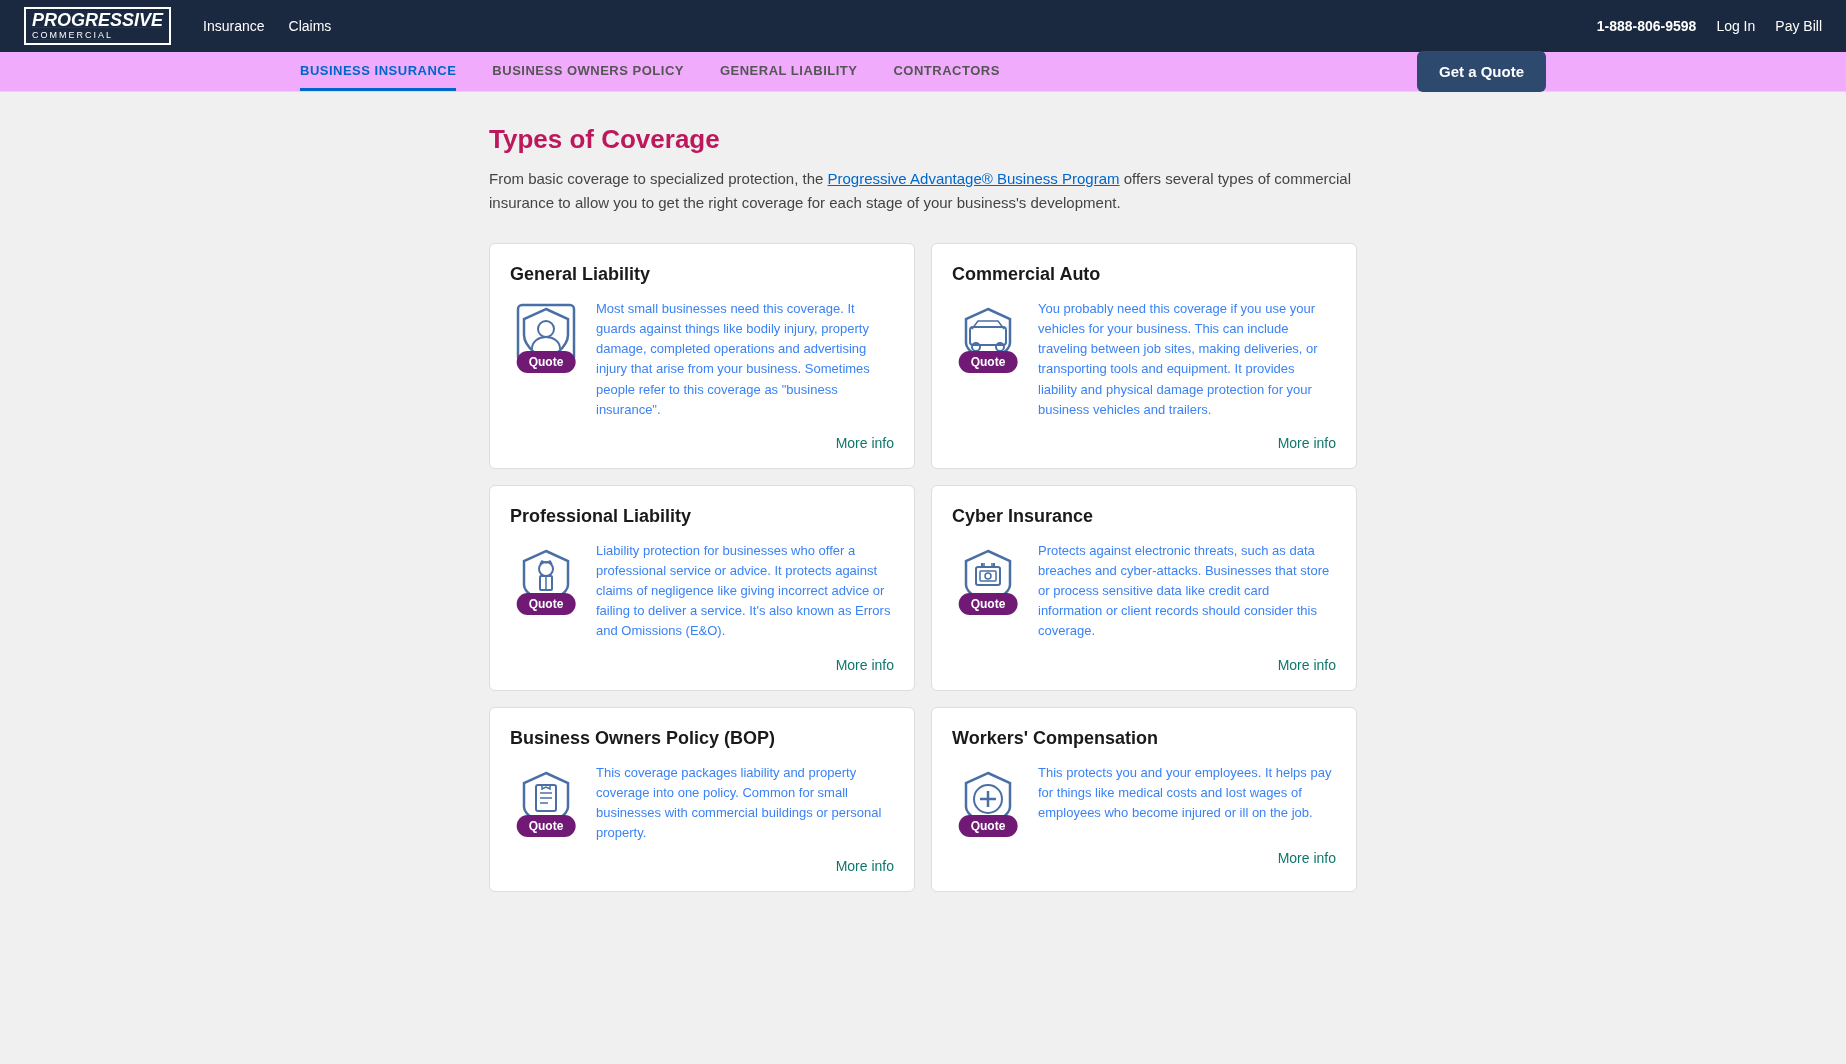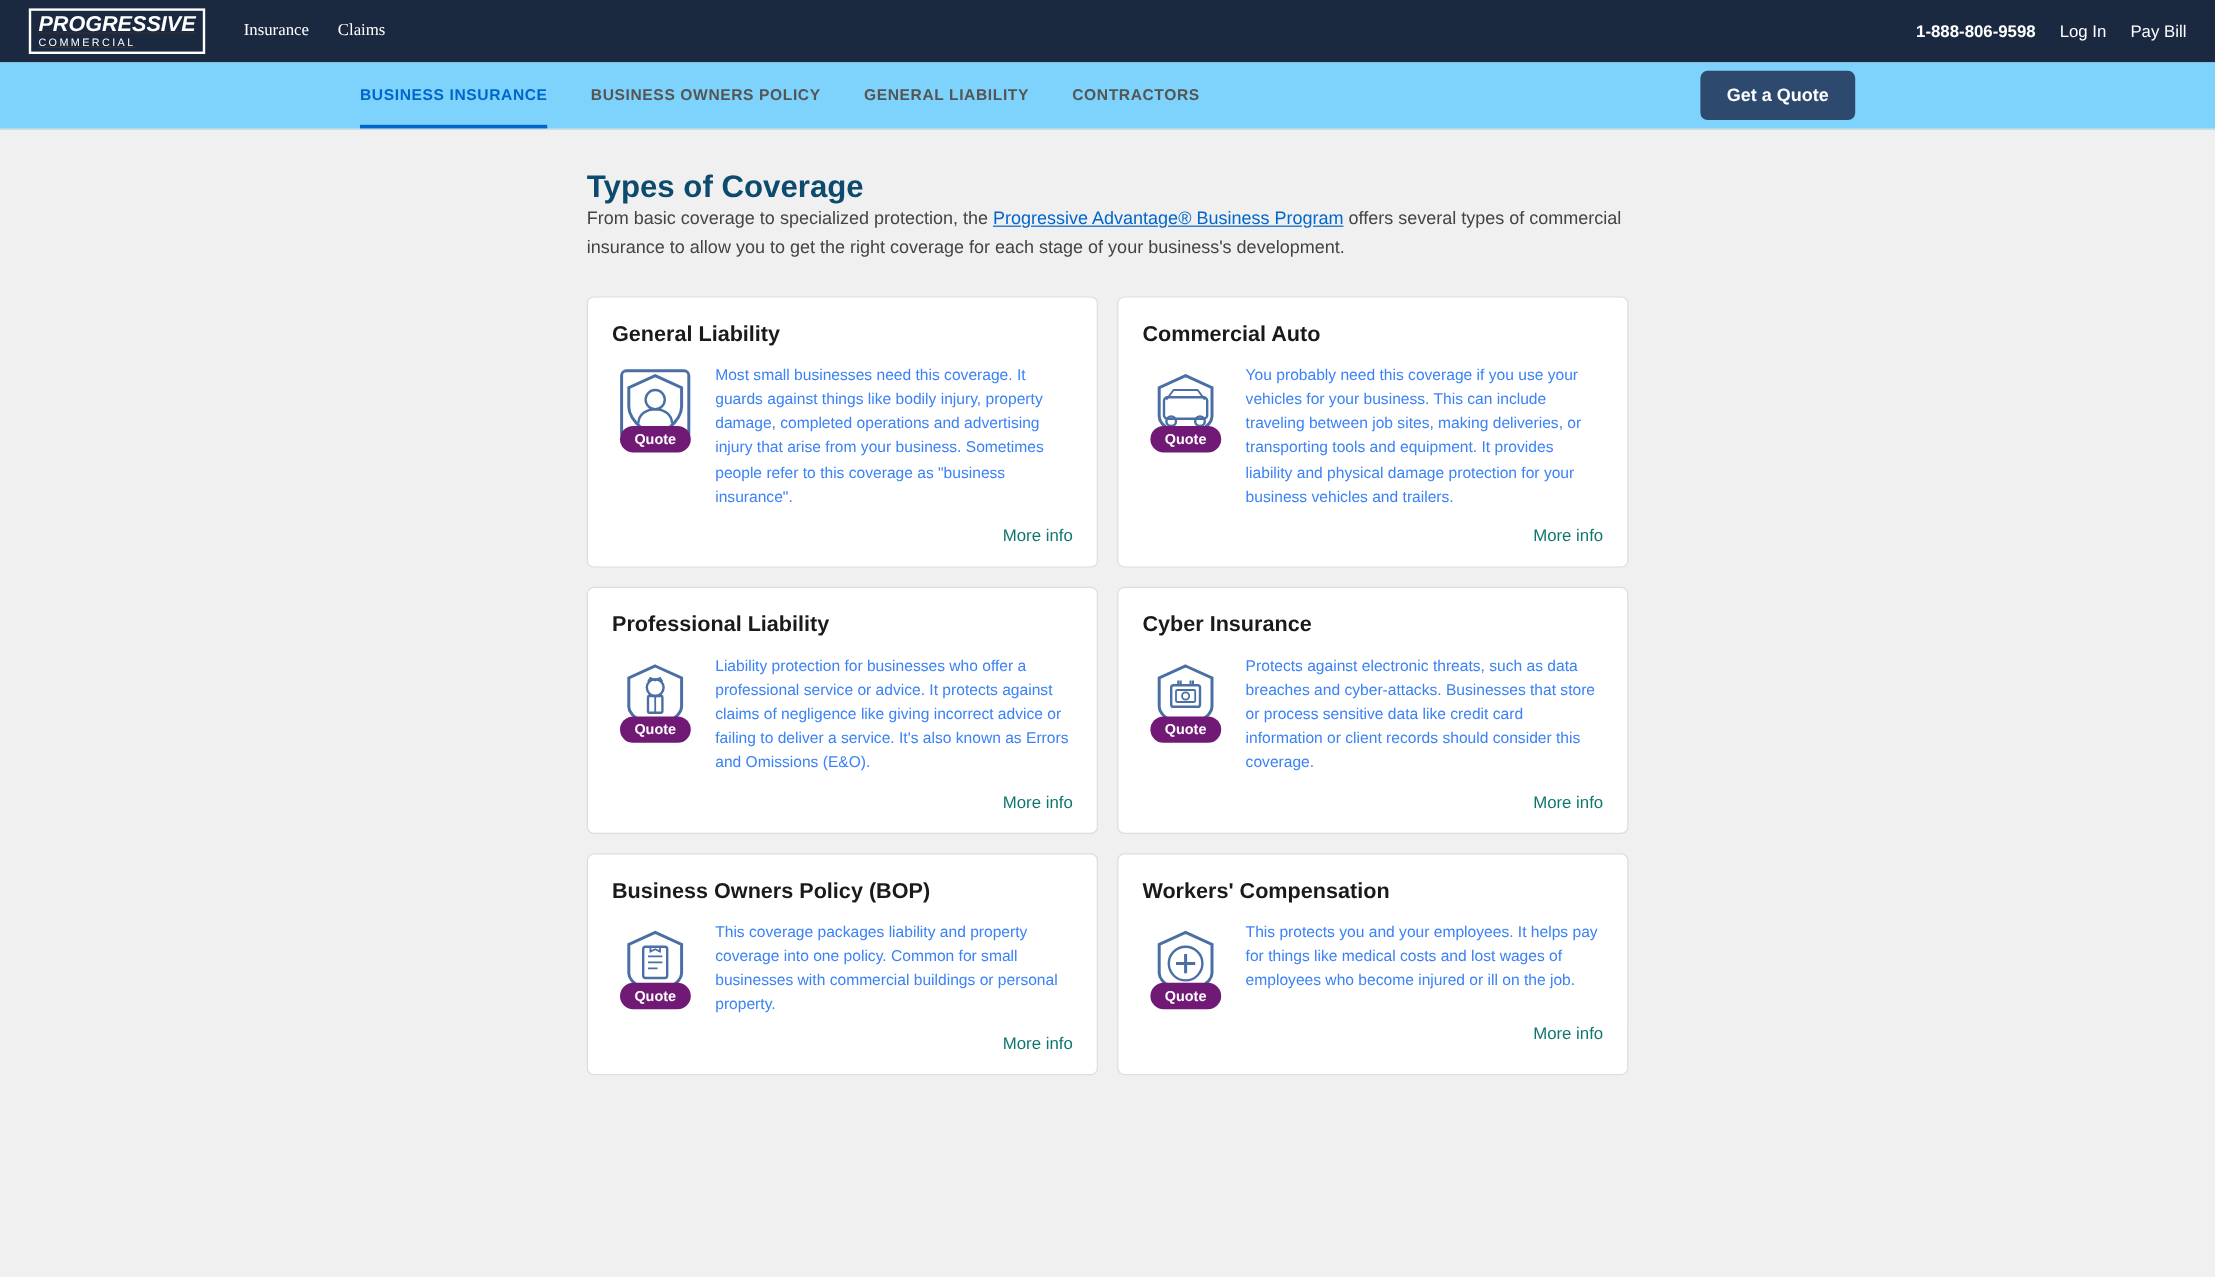--- a/index.html
+++ b/index.html
@@ -40,44 +40,43 @@
       display: flex;
       gap: 24px;
       flex: 1;
     }
     .top-nav-links a {
       color: white;
       text-decoration: none;
       font-size: 14px;
       font-weight: 500;
       cursor: pointer;
-      font-family: Liberation Serif, serif;
     }
     .top-nav-right {
       display: flex;
       align-items: center;
       gap: 20px;
       color: white;
       font-size: 14px;
     }
     .top-nav-right a {
       color: white;
       text-decoration: none;
       cursor: pointer;
     }
     .phone-num { font-weight: bold; }
 
     
     .secondary-nav {
-      background: #7dd3fc;
+      background: #f0abfc;
       display: flex;
       align-items: center;
       padding: 0 300px 0 300px;
       border-bottom: 1px solid #ddd;
-      height: 56px;
+      height: 40px;
       position: relative;
     }
     .sec-nav-links {
       display: flex;
       gap: 36px;
       flex: 1;
       align-items: center;
       height: 100%;
     }
     .sec-nav-link {
@@ -110,21 +109,22 @@
 
     
     .main-content {
       max-width: 900px;
       margin: 0 auto;
       padding: 32px 16px;
     }
     .page-title {
       font-size: 26px;
       font-weight: 700;
-      color: #0c4a6e;
+      margin-bottom: 12px;
+      color: #be185d;
     }
     .page-desc {
       font-size: 15px;
       color: #444;
       margin-bottom: 28px;
       line-height: 1.6;
     }
     .page-desc a {
       color: #0066cc;
       text-decoration: underline;

